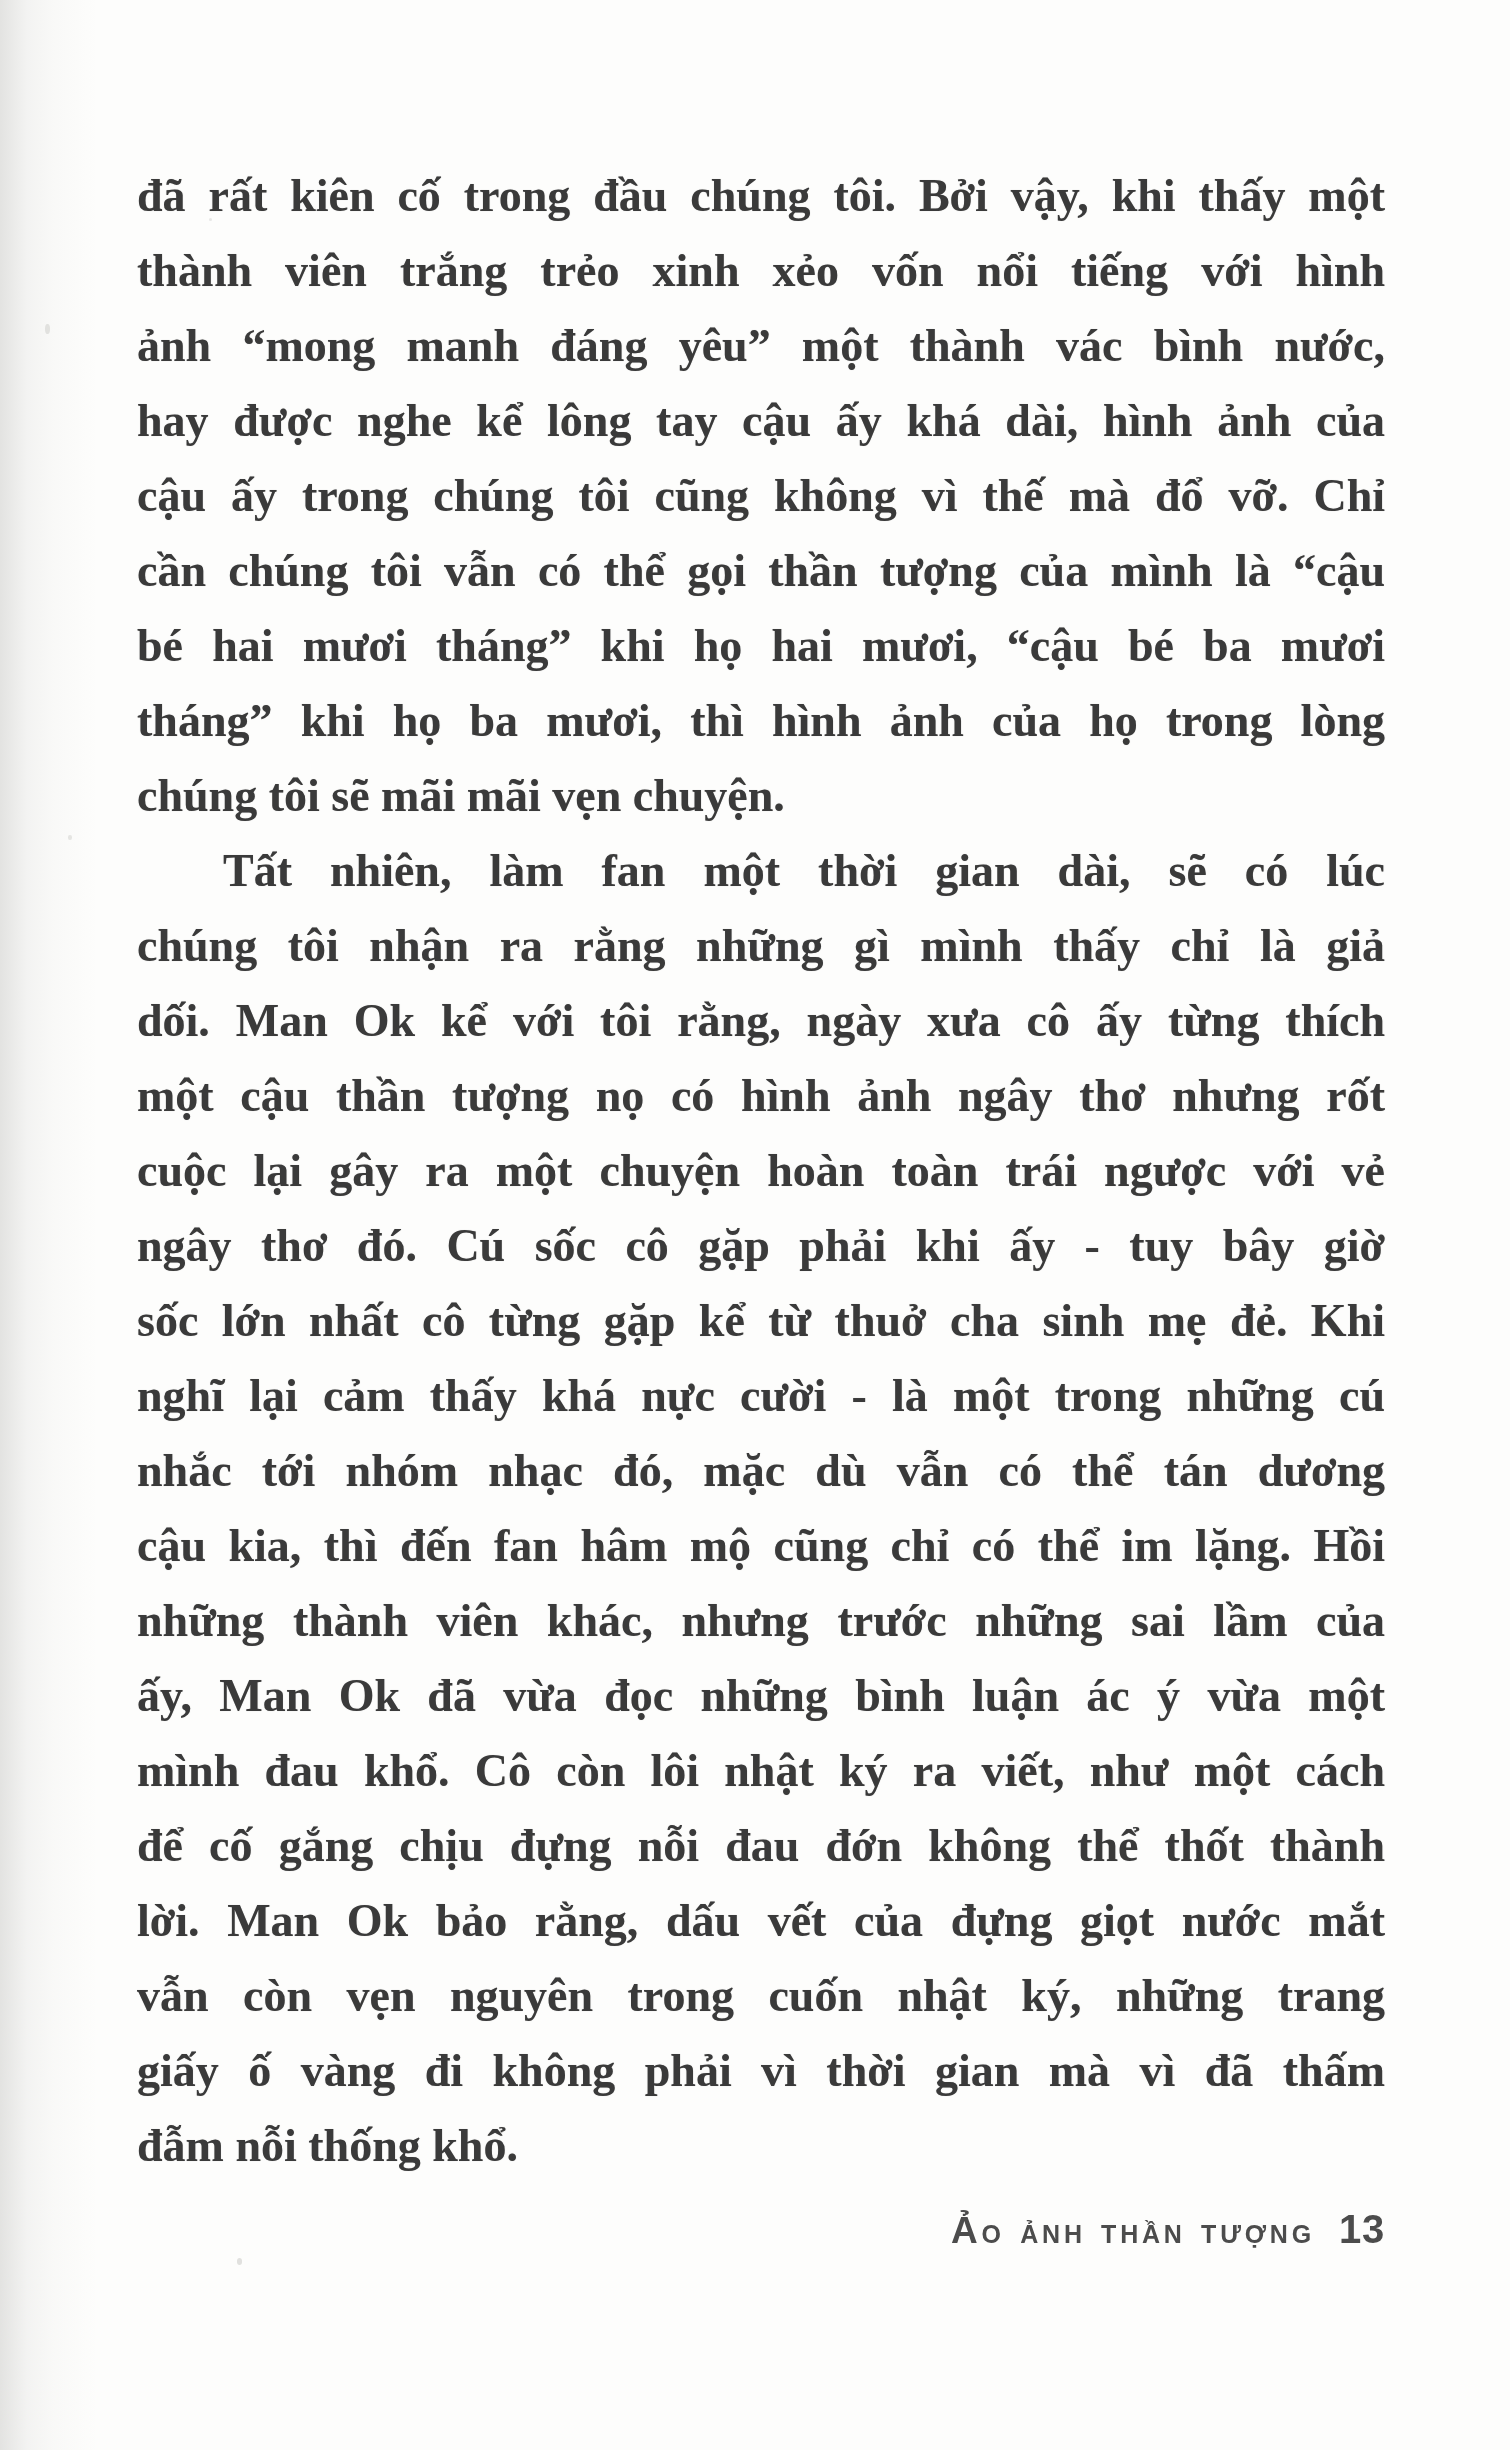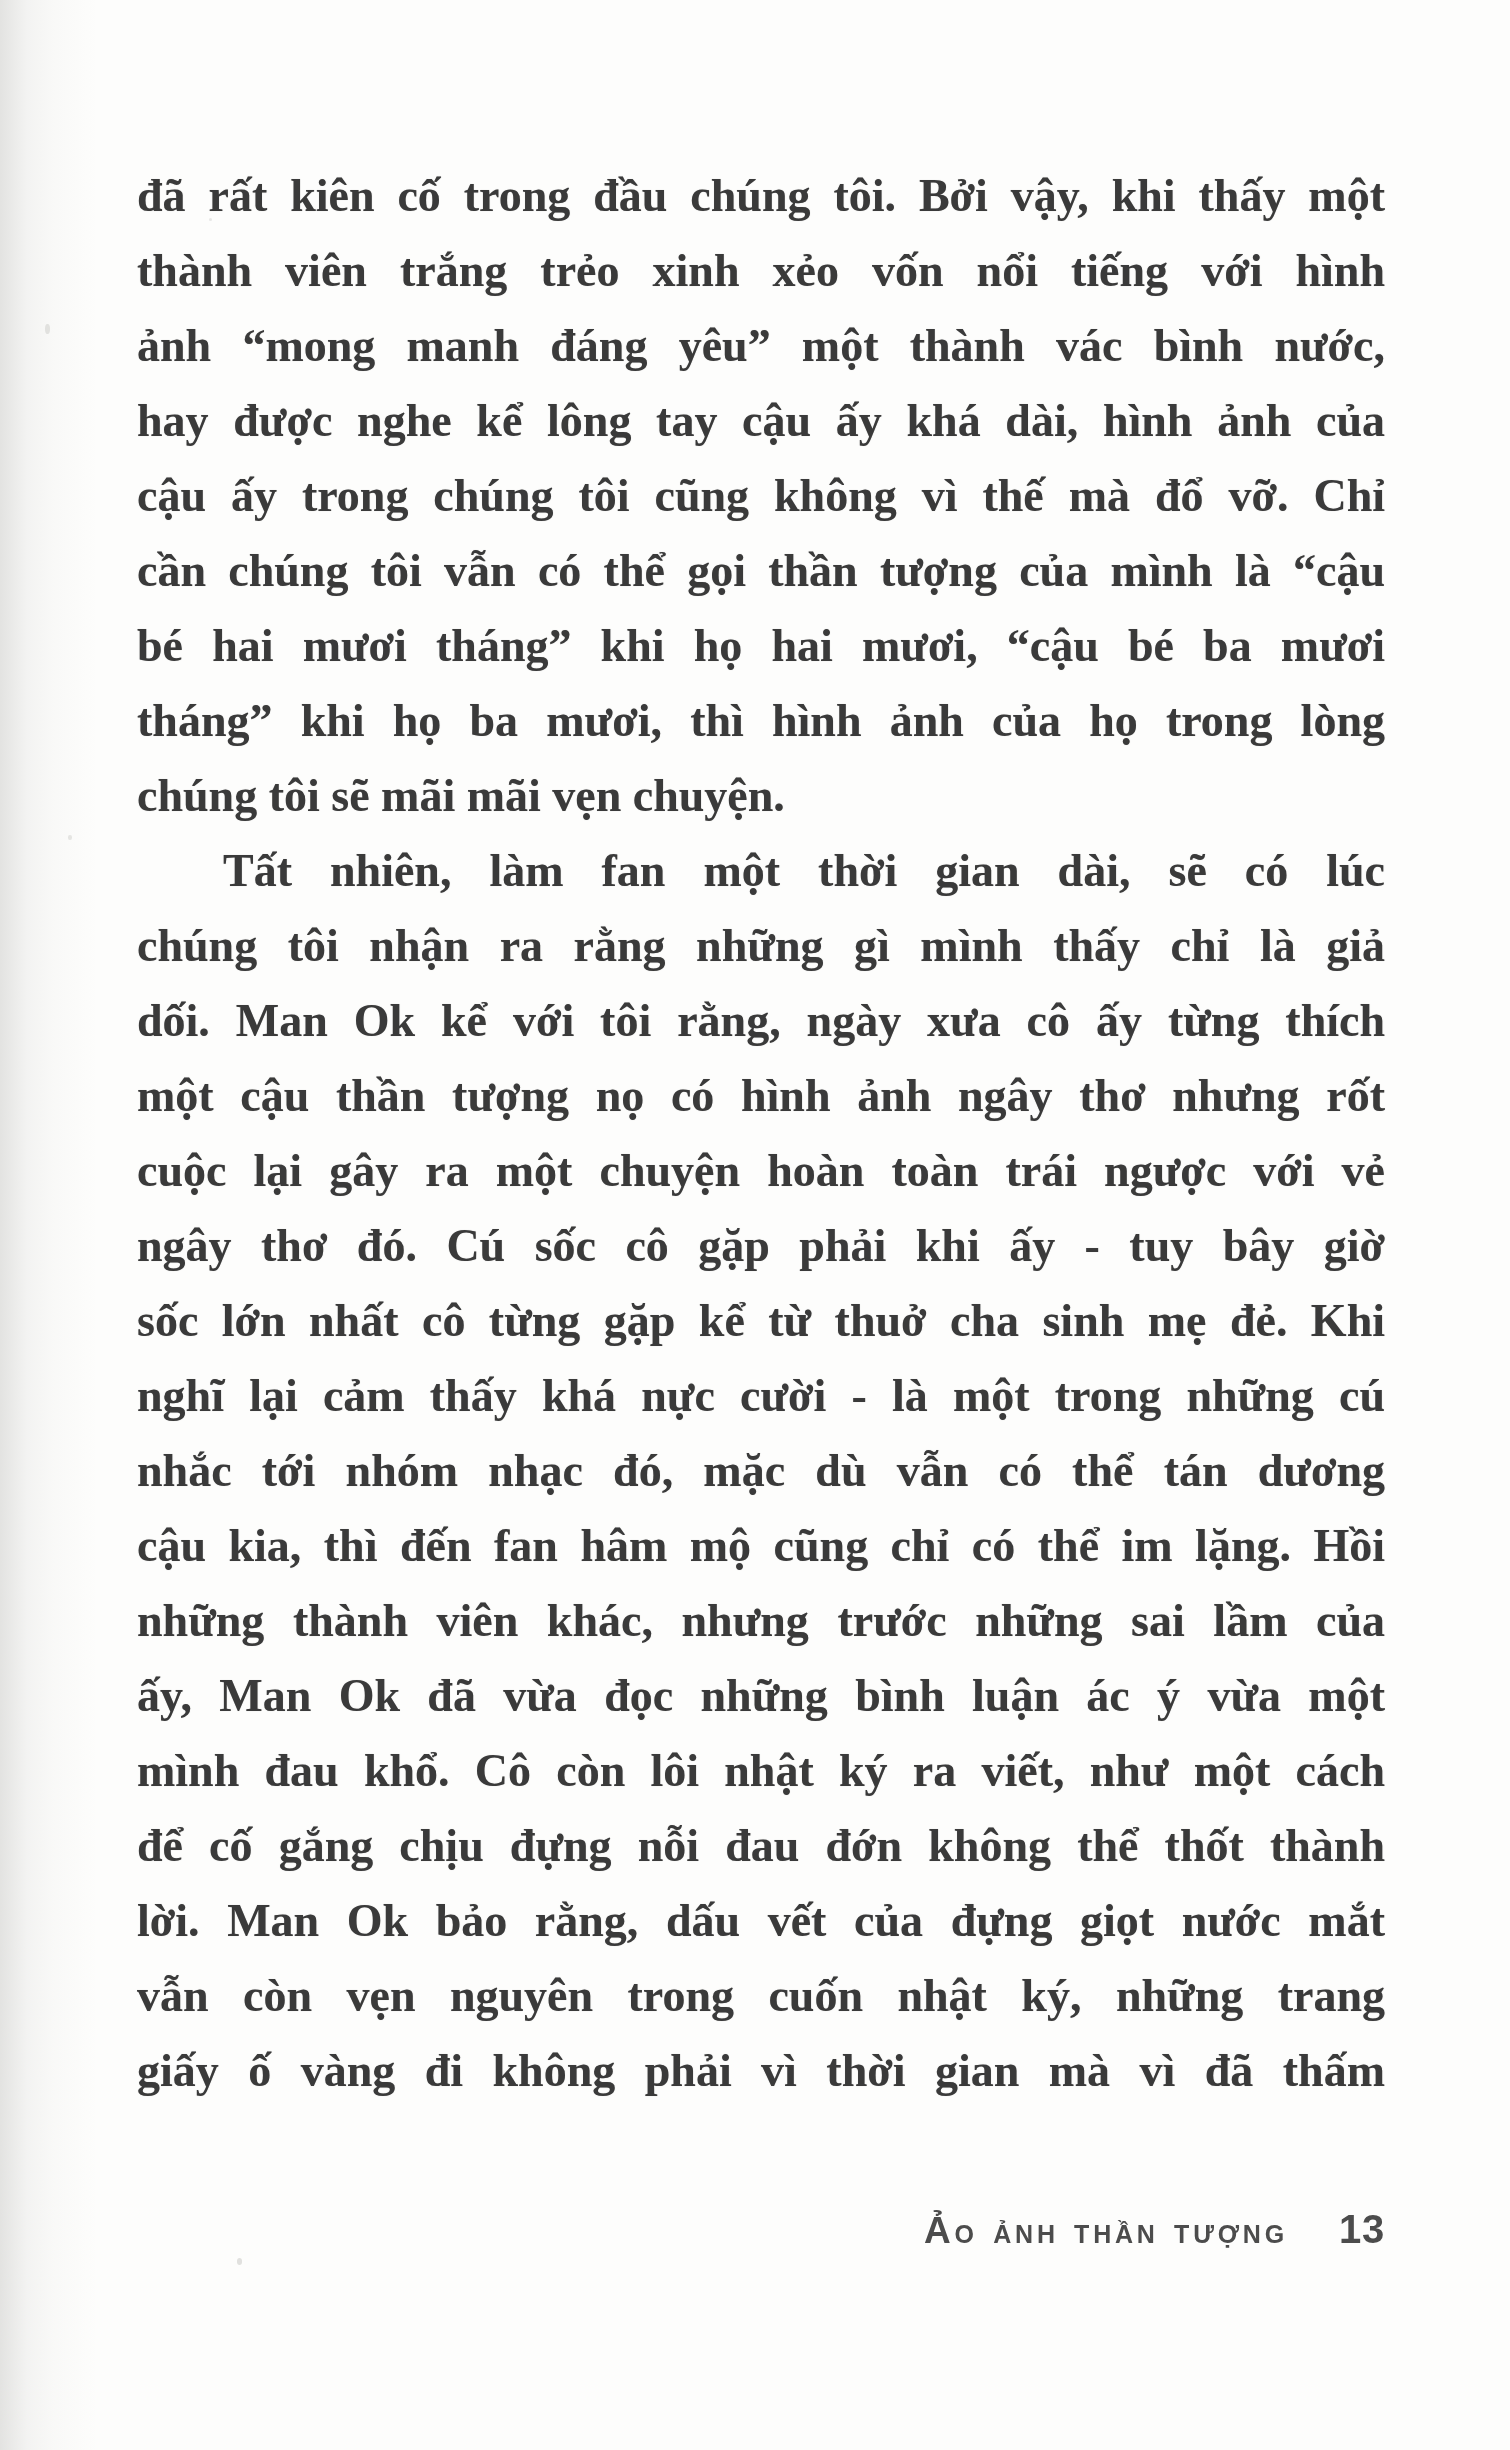--- a/index.html
+++ b/index.html
@@ -49,21 +49,21 @@
   }
   .line.indent {
     text-indent: 86px;
   }
   .footer {
     position: absolute;
     top: 2207px;
     right: 125px;
     display: flex;
     align-items: baseline;
-    gap: 51px;
+    gap: 24px;
     color: #4c4c4c;
     font-family: "Liberation Sans", sans-serif;
   }
   .footer-title {
     display: inline-block;
     font-size: 25px;
     letter-spacing: 3.8px;
     word-spacing: 4.6px;
   }
   .footer-title::first-letter {
@@ -111,20 +111,21 @@
       <div class="line">nghĩ lại cảm thấy khá nực cười - là một trong những cú</div>
       <div class="line">nhắc tới nhóm nhạc đó, mặc dù vẫn có thể tán dương</div>
       <div class="line">cậu kia, thì đến fan hâm mộ cũng chỉ có thể im lặng. Hồi</div>
       <div class="line">những thành viên khác, nhưng trước những sai lầm của</div>
       <div class="line">ấy, Man Ok đã vừa đọc những bình luận ác ý vừa một</div>
       <div class="line">mình đau khổ. Cô còn lôi nhật ký ra viết, như một cách</div>
       <div class="line">để cố gắng chịu đựng nỗi đau đớn không thể thốt thành</div>
       <div class="line">lời. Man Ok bảo rằng, dấu vết của đựng giọt nước mắt</div>
       <div class="line">vẫn còn vẹn nguyên trong cuốn nhật ký, những trang</div>
       <div class="line">giấy ố vàng đi không phải vì thời gian mà vì đã thấm</div>
+      <div class="line para-last">đẫm nỗi thống khổ.</div>
     </main>
 
   <div class="speck s1"></div>
   <div class="speck s2"></div>
   <div class="speck s3"></div>
   <div class="speck s4"></div>
 
   <footer class="footer">
     <span class="footer-title">ẢO ẢNH THẦN TƯỢNG</span>
     <span class="footer-num">13</span>

